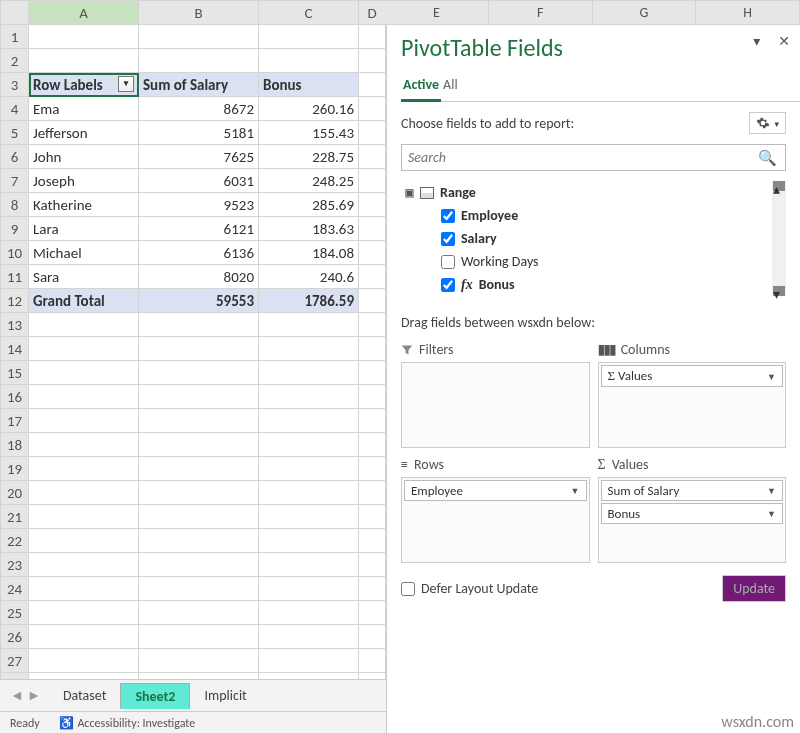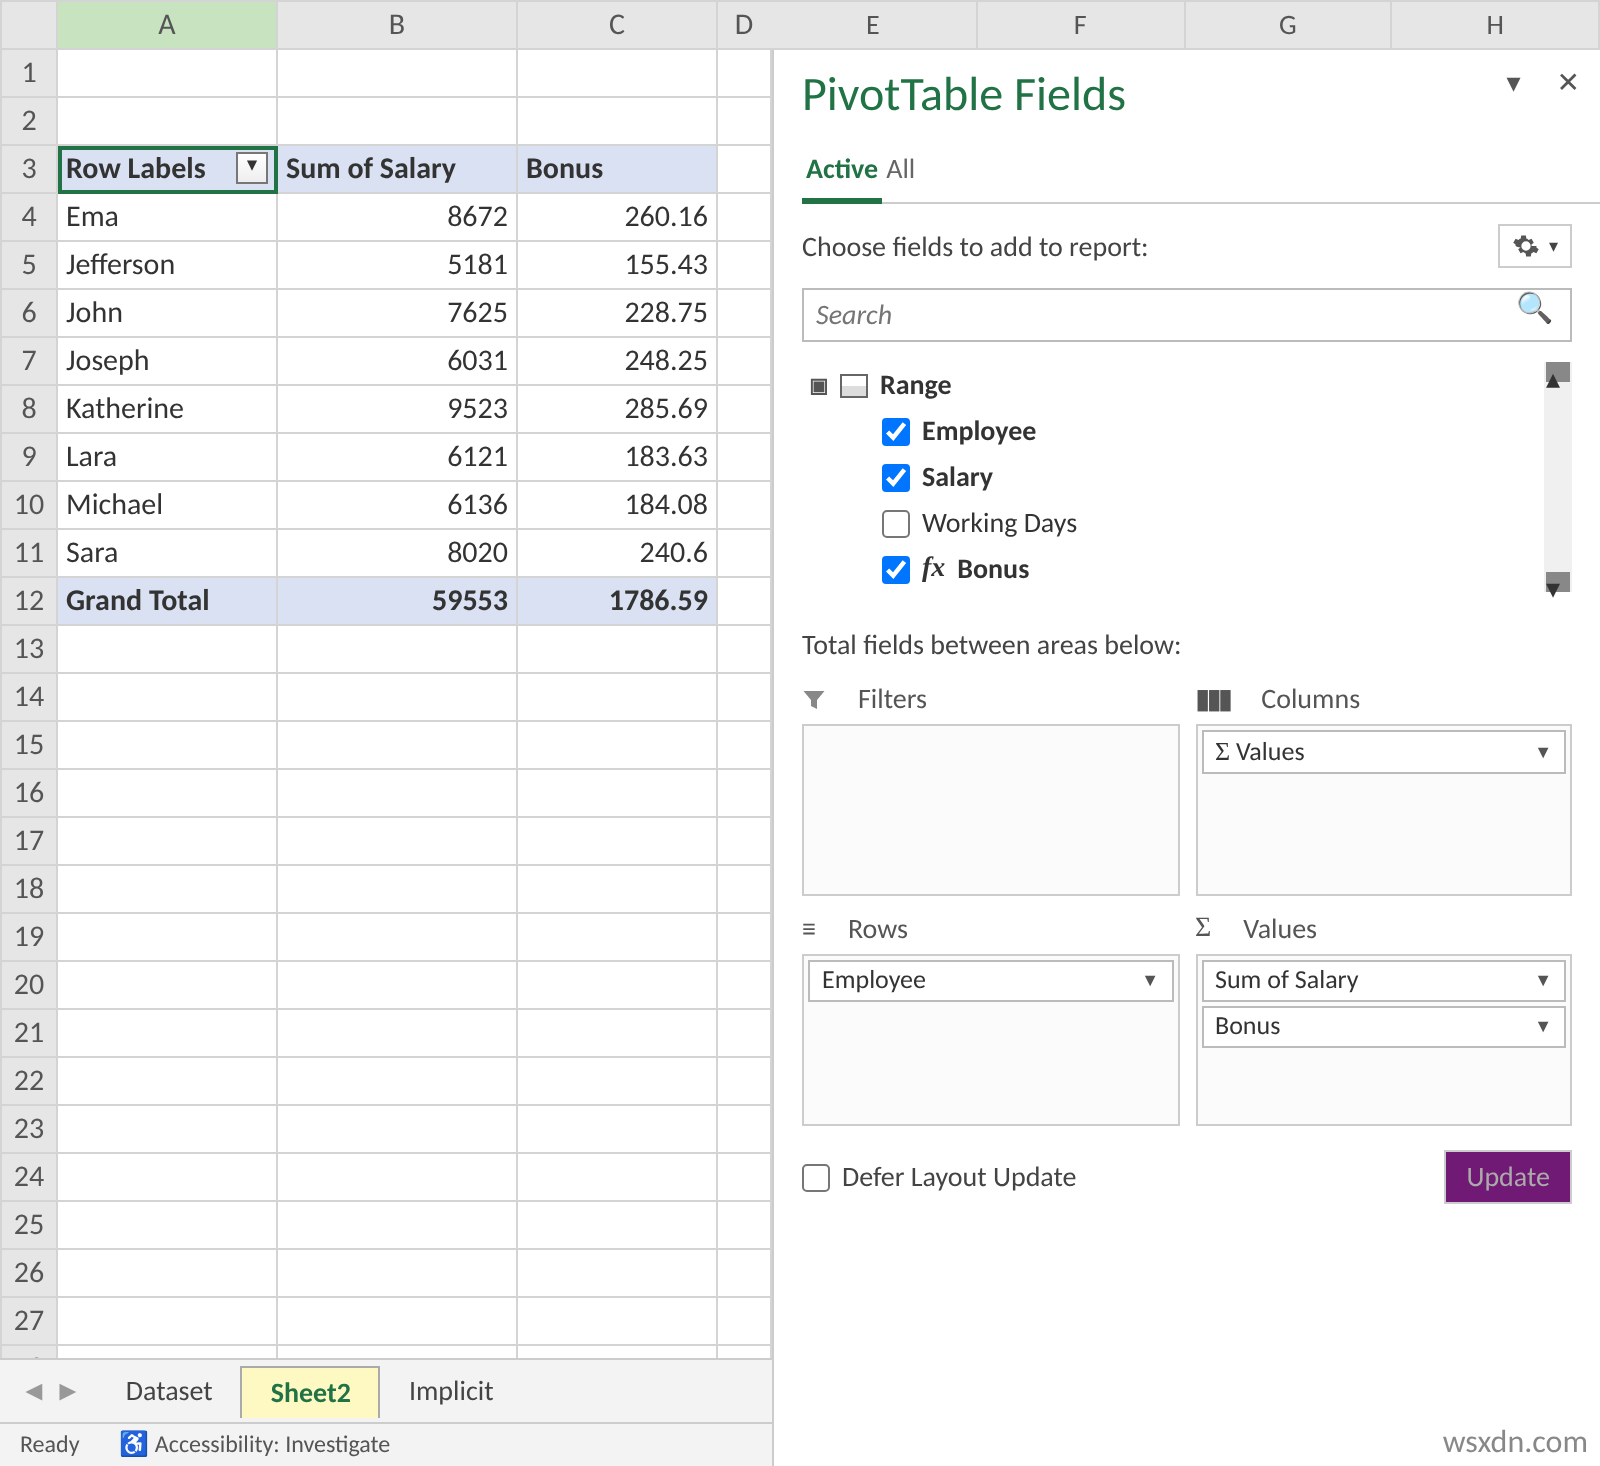--- a/index.html
+++ b/index.html
@@ -15,50 +15,50 @@
 .colh.sel { background: #c8e3c0; }
 .corner { background: #e6e6e6; border: 1px solid #d4d4d4; }
 .pivot-hdr { background: #d9e1f2; font-weight: bold; }
 .data-r { text-align: right; }
 .data-l { text-align: left; }
 .total-row { background: #d9e1f2; font-weight: bold; }
 .selcell { outline: 2px solid #217346; outline-offset: -2px; }
 .dropbtn { float: right; width: 16px; height: 16px; border: 1px solid #777; background: linear-gradient(#fff,#eee); text-align: center; line-height: 12px; font-size: 9px; cursor: pointer; }
 .tabs { display: flex; align-items: center; border-top: 1px solid #ccc; background: #f3f3f3; height: 32px; padding-left: 10px; font-size: 14px; }
 .tab { padding: 4px 14px; color: #444; cursor: pointer; }
-.tab.active { background: #fef9c3; color: #217346; font-weight: bold; border-top: 1px solid #aaa; border-left: 1px solid #aaa; border-right: 1px solid #aaa; }
+.tab.active { background: #5eead4; color: #217346; font-weight: bold; border-top: 1px solid #aaa; border-left: 1px solid #aaa; border-right: 1px solid #aaa; }
 .navbtns { display: flex; gap: 4px; margin-right: 8px; color: #999; }
 .status { height: 22px; border-top: 1px solid #ccc; background: #f3f3f3; font-size: 12px; color: #555; display: flex; align-items: center; padding-left: 10px; gap: 20px; }
 
 .pane-hdr { display: flex; align-items: flex-start; justify-content: space-between; padding-right: 10px; }
 .pane-title { color: #217346; font-size: 24px; font-weight: 300; }
 .pane-hdr-ic { display: flex; gap: 18px; color: #555; font-size: 14px; }
 .pane-tabs { display: flex; margin-top: 8px; border-bottom: 1px solid #ccc; font-size: 14px; }
 .ptab { padding: 6px 2px; color: #666; cursor: pointer; }
 .ptab.active { color: #217346; font-weight: bold; border-bottom: 3px solid #217346; margin-bottom: -1px; }
 .prow { display: flex; justify-content: space-between; align-items: center; margin: 10px 14px 10px 0; color: #444; font-size: 14px; }
 .gearbtn { border: 1px solid #ccc; padding: 3px 6px; background: #fff; cursor: pointer; display: flex; align-items: center; gap: 4px; }
-.searchbox { display: flex; border: 1px solid #bbb; margin-right: 14px; }
+.searchbox { display: flex; border: 1px solid #bbb; margin-right: 14px; align-items: center; }
 .searchbox input { flex: 1; border: none; outline: none; padding: 4px 6px; font-size: 14px; font-style: italic; color: #888; }
 .searchbox .sic { padding: 0 8px; color: #555; }
 .fieldlist { margin: 10px 14px 0 0; font-size: 14px; position: relative; }
 .fieldlist .scrolltrack { position: absolute; right: 0; top: 0; bottom: 0; width: 14px; background: #f0f0f0; }
 .scrollthumb { position: absolute; top: 0; left: 1px; width: 12px; height: 10px; background: #888; }
 .scrollthumb.bot { top: auto; bottom: 0; }
 .fnode { padding: 3px 0 3px 4px; display: flex; align-items: center; gap: 6px; }
 .fnode.root { font-weight: bold; }
 .fnode input[type=checkbox] { width: 14px; height: 14px; }
 .fnode.checked label { font-weight: bold; }
 .fnode .collapse { width: 9px; height: 9px; display: inline-flex; align-items: center; justify-content: center; font-size: 10px; color: #555; }
 .tblicon { display: inline-block; width: 14px; height: 12px; border: 1px solid #666; background: linear-gradient(#fff 50%, #ddd 50%); }
 .fx { font-style: italic; font-weight: bold; font-family: serif; }
 .areas-hint { font-size: 14px; color: #444; margin: 18px 0 10px 0; }
 .areas { display: grid; grid-template-columns: 1fr 1fr; grid-template-rows: auto auto; gap: 8px; margin-right: 14px; }
 .area { display: flex; flex-direction: column; }
-.area-h { font-size: 14px; color: #555; display: flex; align-items: center; gap: 16px; margin-bottom: 4px; }
+.area-h { font-size: 14px; color: #555; display: flex; align-items: center; gap: 6px; margin-bottom: 4px; }
 .area-box { border: 1px solid #ccc; background: #fbfbfb; min-height: 86px; display: flex; flex-direction: column; gap: 2px; padding: 2px; }
 .area-item { border: 1px solid #bbb; background: #fff; font-size: 13px; padding: 2px 6px; display: flex; justify-content: space-between; align-items: center; cursor: pointer; }
 .area-item .drop { font-size: 9px; color: #555; }
 .sigma { font-family: serif; }
 .pane-foot { display: flex; align-items: center; justify-content: space-between; padding: 12px 14px 14px 0; font-size: 14px; color: #444; }
 .updatebtn { border: 1px solid #ccc; color: #aaa; background: #701a75; padding: 4px 10px; font-size: 14px; }
 .chk { width: 14px; height: 14px; }
 svg { display: block; }
 </style>
 </head>
@@ -348,21 +348,21 @@
         <input type="checkbox" checked="" class="chk" style="">
         <span class="fx">fx</span>
         <label>Bonus</label>
       </div>
       <div class="scrolltrack">
         <div class="scrollthumb">▴</div>
         <div class="scrollthumb bot">▾</div>
       </div>
     </div>
 
-    <div class="areas-hint">Total fields between areas below:</div>
+    <div class="areas-hint">Drag fields between wsxdn below:</div>
 
     <div class="areas">
       <div class="area">
         <div class="area-h">
             <svg width="12" height="12" viewBox="0 0 16 16">
               <path fill="#888" d="M1 2h14l-5 6v6l-4-2V8z"></path>
             </svg>
             <span>Filters</span>
           </div>
         <div class="area-box"></div>

